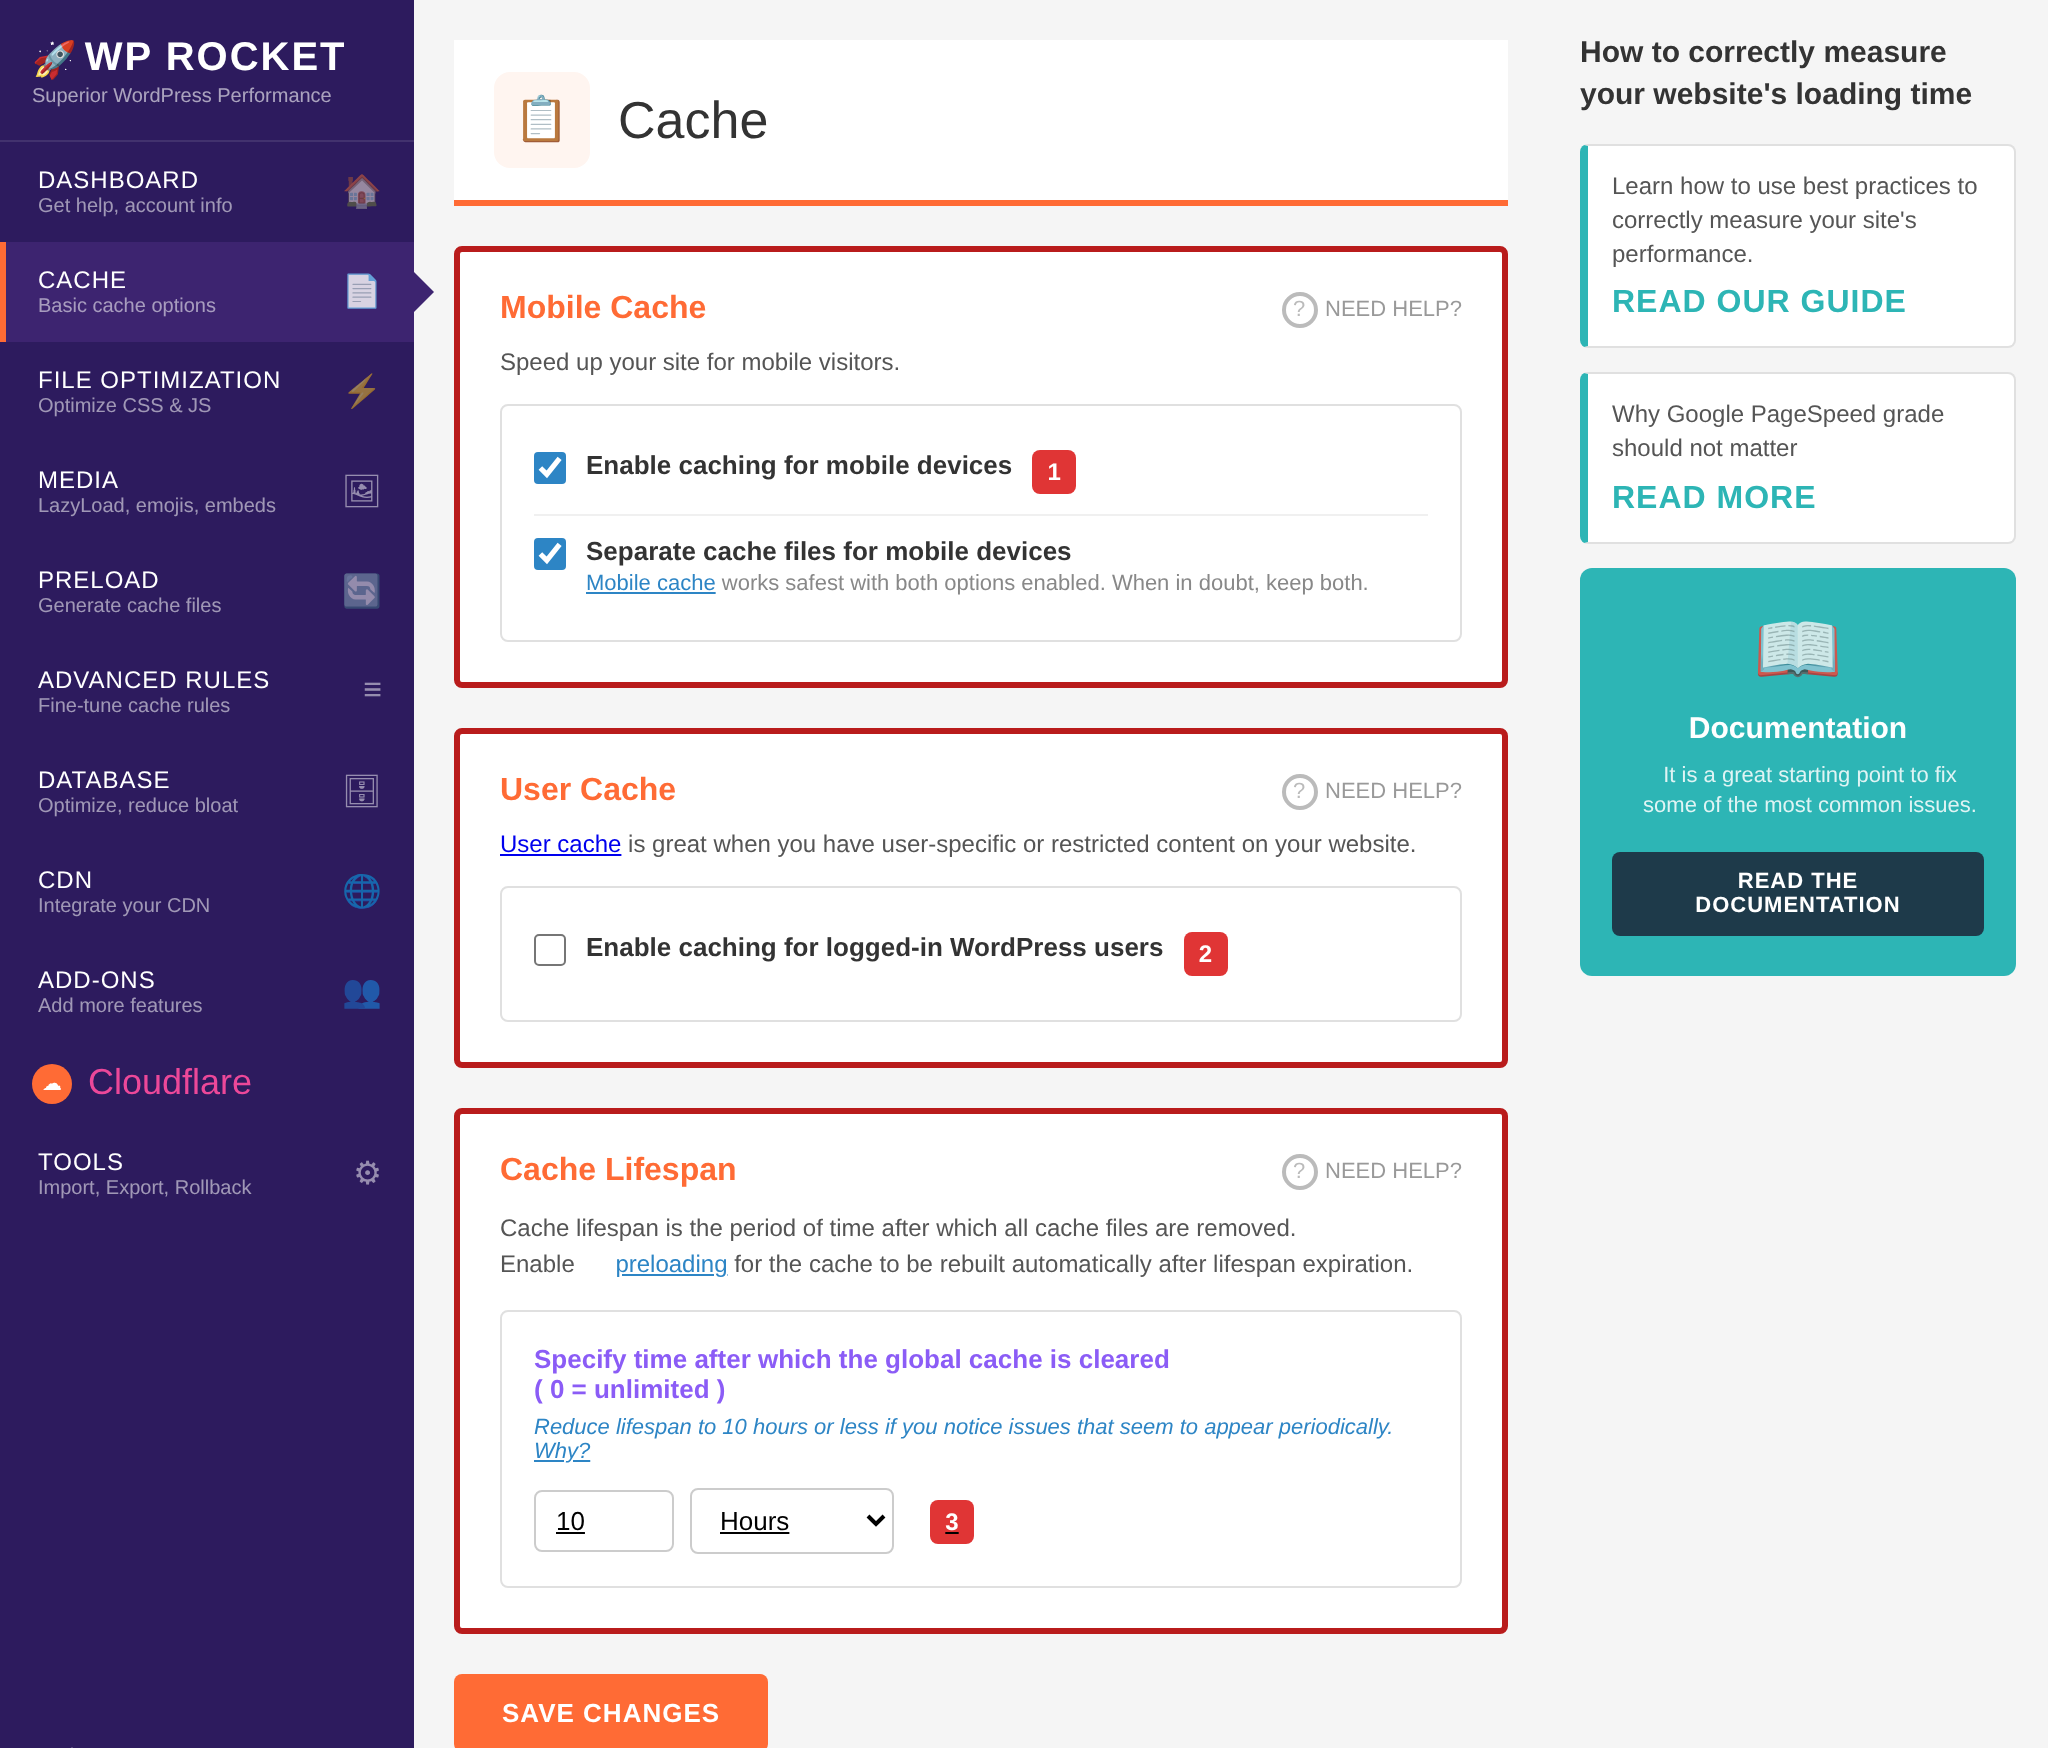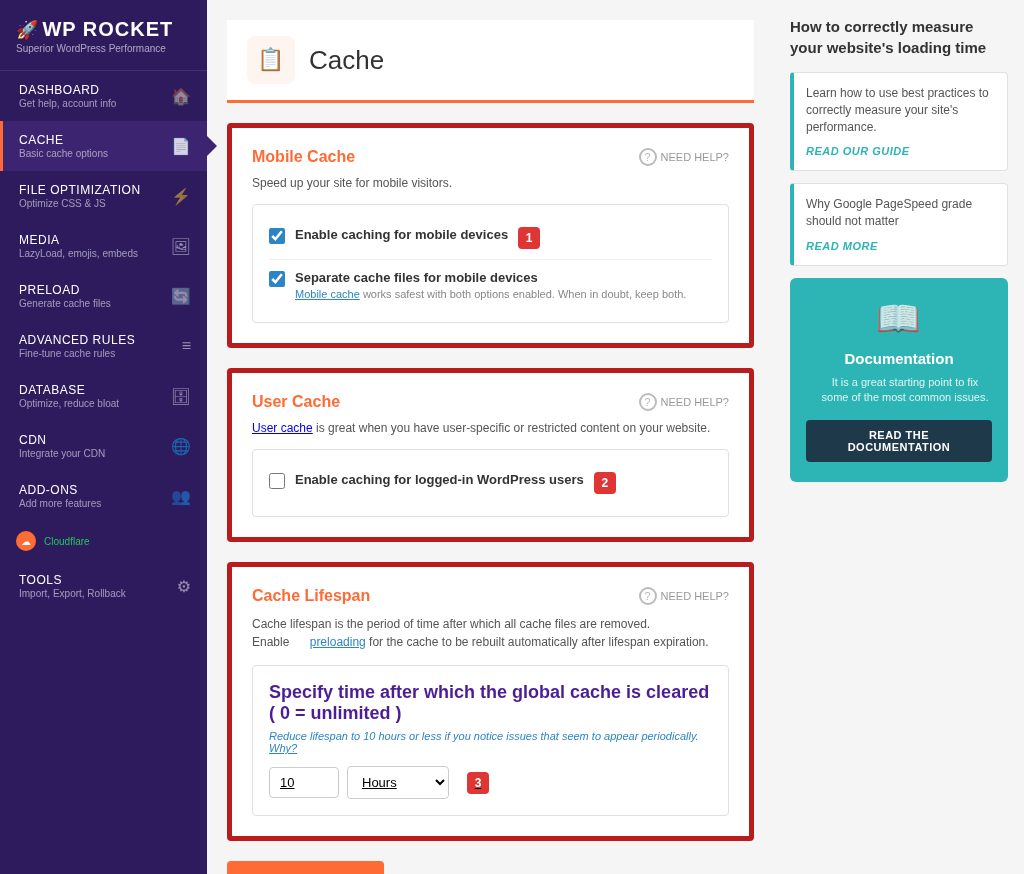--- a/index.html
+++ b/index.html
@@ -89,22 +89,22 @@
       height: 20px;
       background: #ff6b35;
       border-radius: 50%;
       display: flex; align-items: center; justify-content: center;
       color: #fff;
       font-size: 10px;
       margin-right: 8px;
       flex-shrink: 0;
     }
     .cloudflare-label {
-      color: #22c55e;
-      font-size: 10px;
+      color: #ec4899;
+      font-size: 18px;
     }
     .sidebar-version {
       padding: 12px 16px;
       color: rgba(255,255,255,0.4);
       font-size: 10px;
     }
 
     
     .main-wrapper {
       display: flex;
@@ -141,21 +141,21 @@
     }
     .page-title {
       font-size: 26px;
       color: #333;
       font-weight: 400;
     }
 
     
     .section-card {
       background: #fff;
-      border: 5px solid #b91c1c;
+      border: 3px solid #b91c1c;
       border-radius: 4px;
       padding: 20px;
       margin-bottom: 20px;
     }
     .section-header {
       display: flex;
       align-items: center;
       justify-content: space-between;
       margin-bottom: 10px;
     }
@@ -245,22 +245,22 @@
       margin-bottom: 14px;
       line-height: 1.5;
     }
     .lifespan-info a { color: #2d85c5; text-decoration: underline; padding-left: 17px; }
     .lifespan-box {
       border: 1px solid #e0e0e0;
       border-radius: 4px;
       padding: 16px;
     }
     .lifespan-box-title {
-      font-size: 18px;
-      color: #4c1d95;
+      font-size: 13px;
+      color: #8b5cf6;
       font-weight: 600;
       margin-bottom: 6px;
     }
     .lifespan-hint {
       color: #2d85c5;
       font-size: 11px;
       margin-bottom: 12px;
       font-style: italic;
     }
     .lifespan-hint a { color: #2d85c5; text-decoration: underline; }
@@ -323,26 +323,25 @@
       margin-bottom: 12px;
     }
     .info-card-text {
       font-size: 12px;
       color: #555;
       margin-bottom: 8px;
       line-height: 1.4;
     }
     .info-card-link {
       color: #2db5b5;
-      font-size: 11px;
+      font-size: 16px;
       font-weight: 700;
       text-transform: uppercase;
       text-decoration: none;
       letter-spacing: 0.5px;
-      font-style: italic;
     }
     .doc-card {
       background: #2db5b5;
       border-radius: 6px;
       padding: 20px 16px;
       text-align: center;
       margin-top: 8px;
     }
     .doc-card-icon {
       font-size: 36px;

